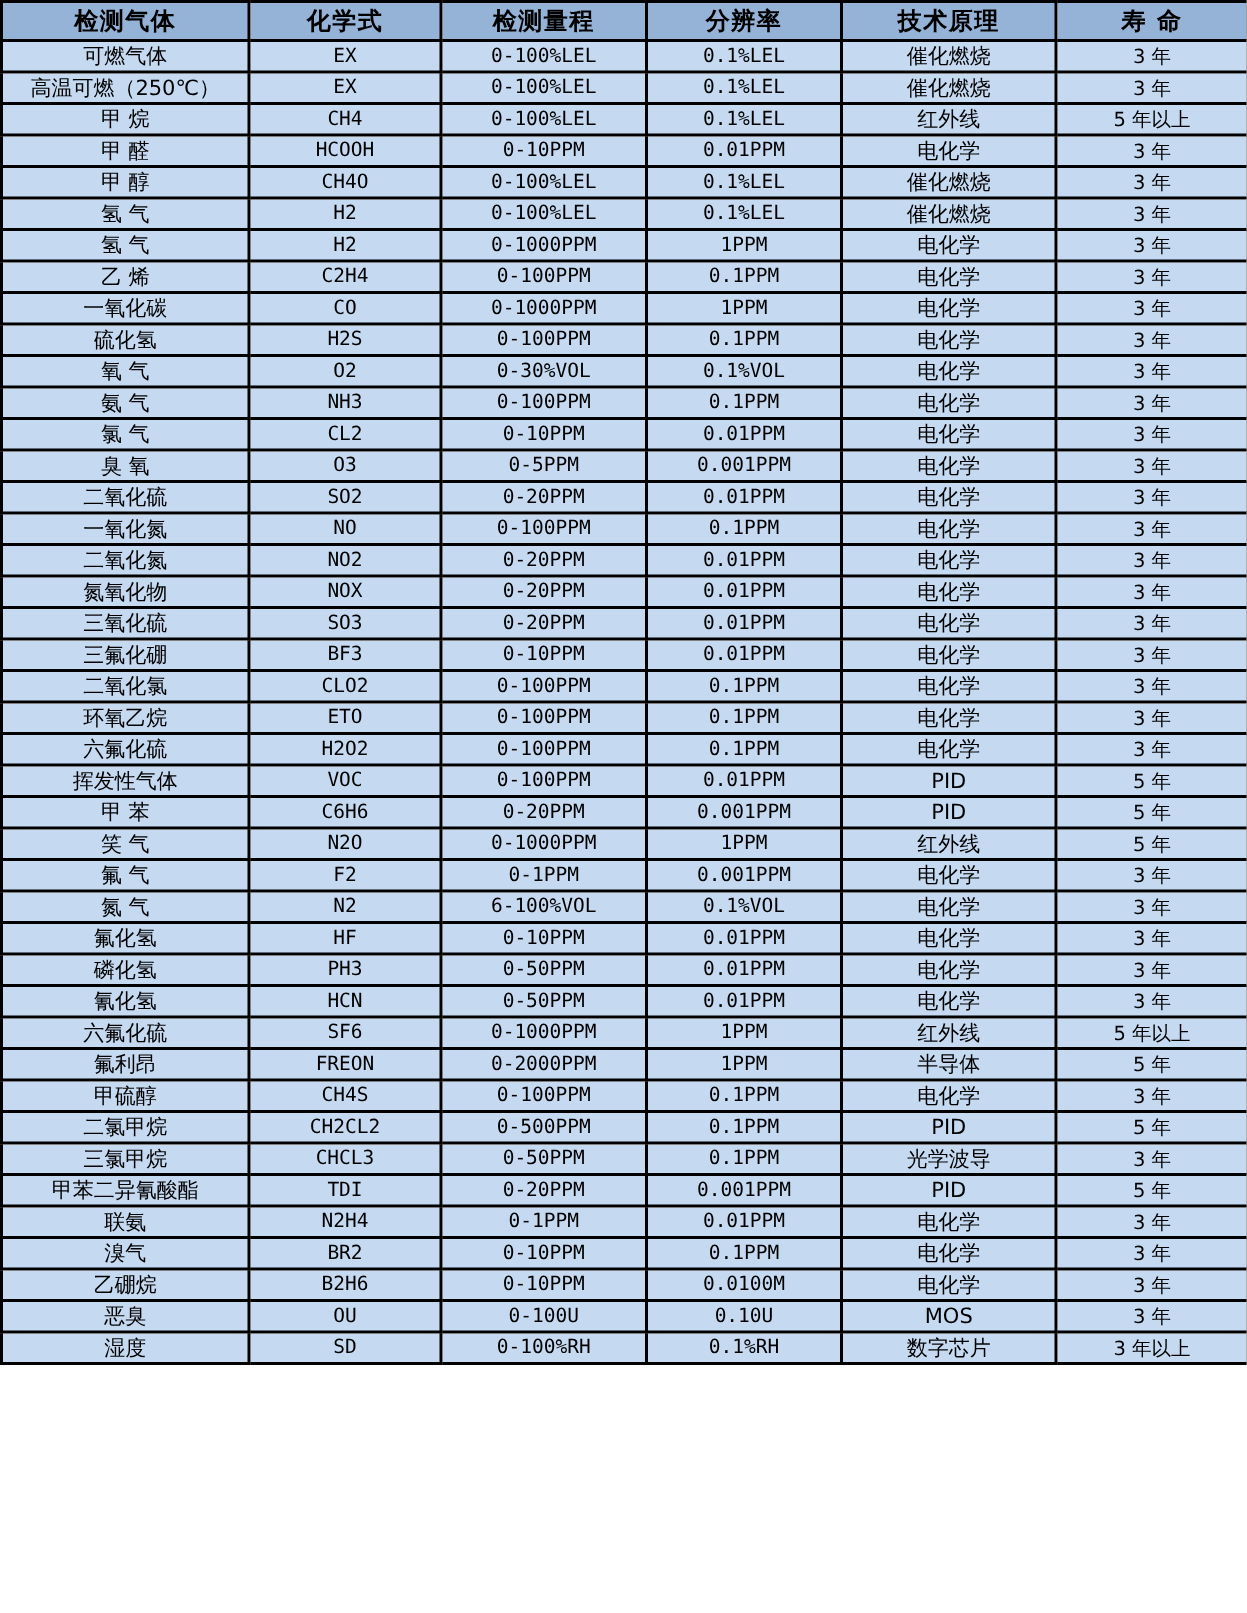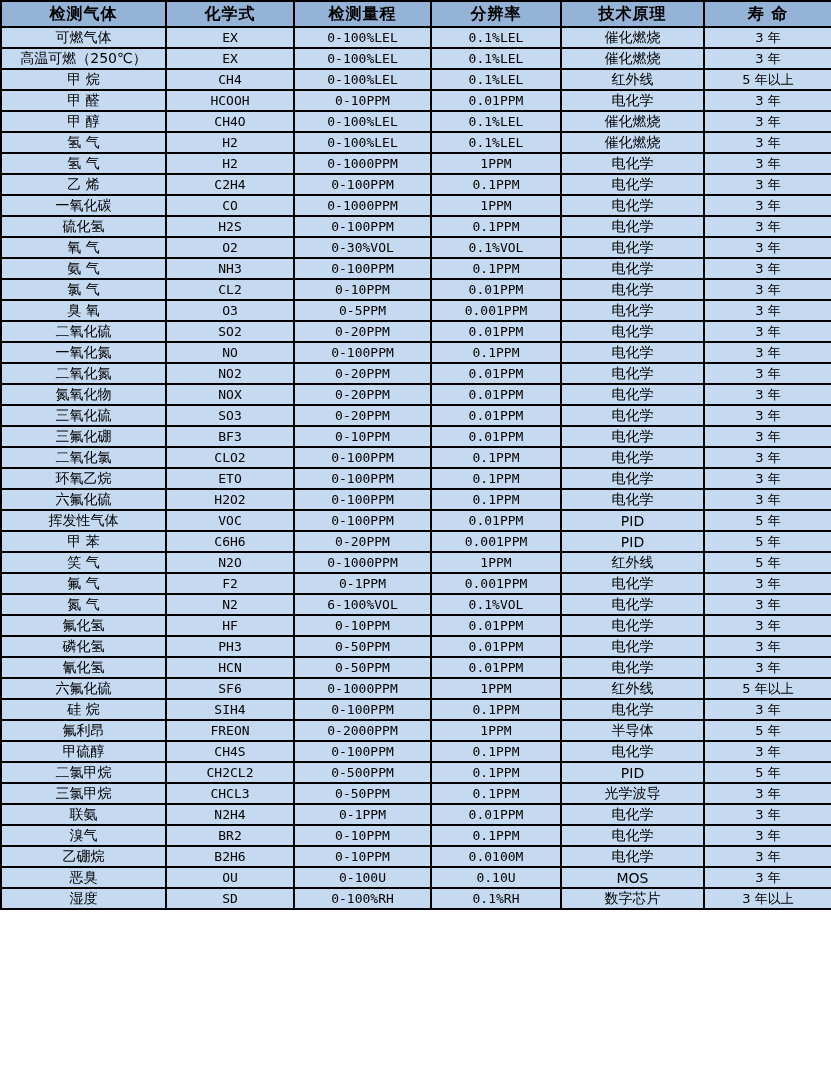--- a/index.html
+++ b/index.html
@@ -323,28 +323,20 @@
       </tr>
       <tr>
         <td>六氟化硫</td>
         <td>SF6</td>
         <td>0-1000PPM</td>
         <td>1PPM</td>
         <td>红外线</td>
         <td>5 年以上</td>
       </tr>
       <tr>
-        <td>硅 烷</td>
-        <td>SIH4</td>
-        <td>0-100PPM</td>
-        <td>0.1PPM</td>
-        <td>电化学</td>
-        <td>3 年</td>
-      </tr>
-      <tr>
         <td>氟利昂</td>
         <td>FREON</td>
         <td>0-2000PPM</td>
         <td>1PPM</td>
         <td>半导体</td>
         <td>5 年</td>
       </tr>
       <tr>
         <td>甲硫醇</td>
         <td>CH4S</td>
@@ -361,20 +353,28 @@
         <td>PID</td>
         <td>5 年</td>
       </tr>
       <tr>
         <td>三氯甲烷</td>
         <td>CHCL3</td>
         <td>0-50PPM</td>
         <td>0.1PPM</td>
         <td>光学波导</td>
         <td>3 年</td>
+      </tr>
+      <tr>
+        <td>甲苯二异氰酸酯</td>
+        <td>TDI</td>
+        <td>0-20PPM</td>
+        <td>0.001PPM</td>
+        <td>PID</td>
+        <td>5 年</td>
       </tr>
       <tr>
         <td>联氨</td>
         <td>N2H4</td>
         <td>0-1PPM</td>
         <td>0.01PPM</td>
         <td>电化学</td>
         <td>3 年</td>
       </tr>
       <tr>

